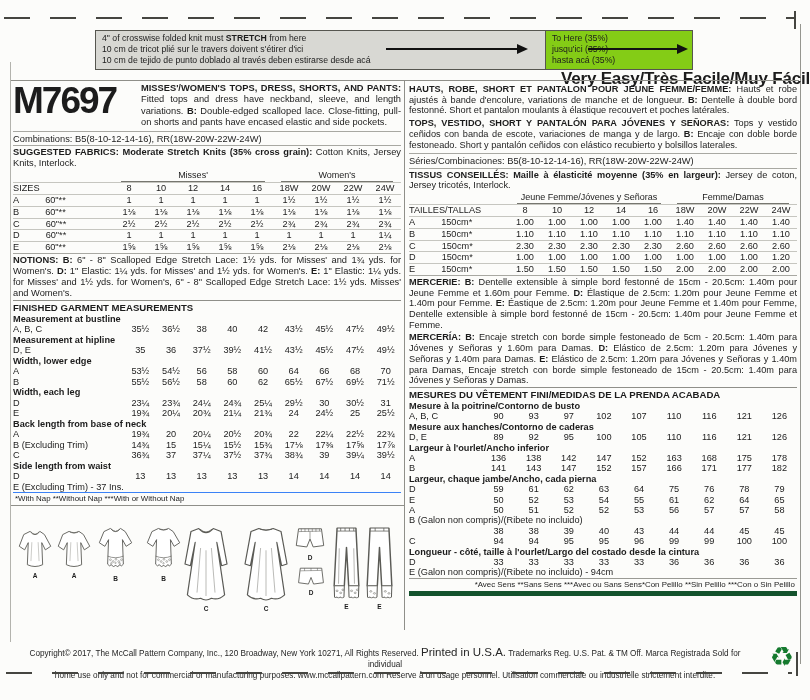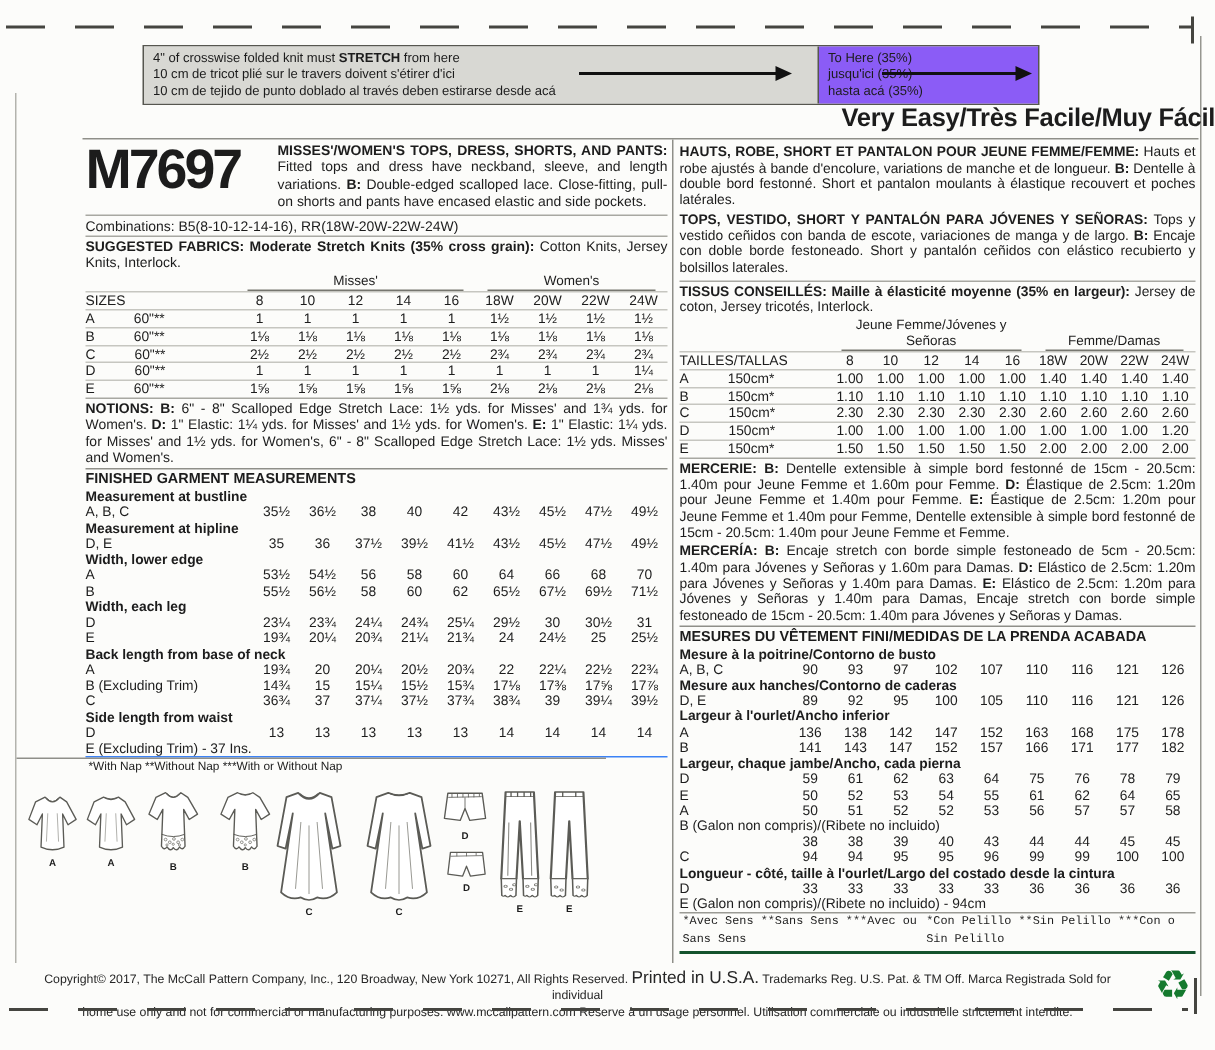--- a/index.html
+++ b/index.html
@@ -12,28 +12,28 @@
   .corner-tick{position:absolute;width:2px;background:#454540;}
   .ct-tr{right:14px;top:11px;height:18px;}
   .ct-br{right:12px;top:652px;height:24px;}
   .edge{position:absolute;width:1px;background:#b3b3ad;}
   .edge-l{left:10px;top:62px;height:580px;}
   .edge-r{right:9px;top:24px;height:640px;background:#96968f;}
 
   
   .gauge{position:absolute;left:95px;top:30px;width:598px;height:40px;border:1px solid #56564f;display:flex;box-sizing:border-box;}
   .gcell1{width:450px;background:#d8d8d3;border-right:1px solid #56564f;padding:2px 0 0 6px;position:relative;box-sizing:border-box;}
-  .gcell2{flex:1;background:#8b5cf6;padding:2px 0 0 6px;position:relative;box-sizing:border-box;}
+  .gcell2{flex:1;background:#84cc16;padding:2px 0 0 6px;position:relative;box-sizing:border-box;}
   .gline{font-size:8.7px;line-height:11.2px;white-space:nowrap;}
   .garrow{position:absolute;}
 
   .title{position:absolute;top:69px;left:0;width:100%;text-align:right;font-size:17px;font-weight:bold;letter-spacing:-0.2px;}
 
   
-  .cols{position:absolute;left:11px;right:11px;top:92px;height:550px;border-top:1px solid #8f8f89;display:flex;box-sizing:border-box;margin-left:44px;}
+  .cols{position:absolute;left:11px;right:11px;top:80px;height:550px;border-top:1px solid #8f8f89;display:flex;box-sizing:border-box;}
   .colL{width:393px;padding:2px 3px 0 2px;box-sizing:border-box;}
   .colR{flex:1;border-left:1px solid #8f8f89;padding:2px 2px 0 4px;box-sizing:border-box;}
 
   .hdrblock{display:flex;margin-bottom:2px;}
   .pnum{font-size:37px;font-weight:bold;letter-spacing:-2px;line-height:36px;width:128px;}
   .desc{flex:1;font-size:9.3px;line-height:11.4px;text-align:justify;}
   .b{font-weight:bold;}
   .line{border-top:1px solid #a8a8a2;font-size:9.3px;line-height:12.5px;padding-top:1px;}
   .para{border-top:1px solid #a8a8a2;font-size:9.3px;line-height:11px;padding:1px 0;text-align:justify;}
   .colR .para{font-size:9.2px;line-height:10.7px;}
@@ -51,21 +51,21 @@
   .tcell{font-size:9.2px;}
   .vcell{text-align:center;}
   .lcell{display:flex;}
   .lcell .wid{margin-left:26px;}
   .tfull{grid-column:1/-1;}
   .hb{font-weight:bold;}
   .gspan{font-size:9px;text-align:center;border-bottom:1px solid #76766f;margin:0 8px;line-height:11px;}
   .g1{grid-column:2/7;} .g2{grid-column:7/11;}
   .sechead{border-top:1px solid #8f8f89;font-weight:bold;font-size:9.6px;line-height:13px;}
   .fnote{border-top:1px solid #3b82f6;font-size:7.9px;line-height:11.5px;padding-left:2px;}
-  .fnote2{border-top:1px solid #9a9a94;border-bottom:2px solid #14532d;font-size:7.9px;line-height:12.5px;display:flex;justify-content:flex-end;padding:0 2px;font-family:Liberation Mono, monospace;}
+  .fnote2{border-top:1px solid #9a9a94;border-bottom:5px solid #14532d;font-size:7.9px;line-height:12.5px;display:flex;justify-content:flex-end;padding:0 2px;}
 
   
   .art{position:absolute;left:11px;top:505px;width:393px;height:136px;border-top:1px solid #8f8f89;}
   .item{position:absolute;display:flex;flex-direction:column;align-items:center;}
   .item svg{display:block;}
   .glabel{font-size:6.5px;font-weight:bold;margin-top:1px;line-height:7px;}
 
   
   .footer{position:absolute;left:22px;right:62px;top:647px;text-align:center;font-size:8.2px;line-height:11px;color:#262626;}
   .big{font-size:11.5px;}
@@ -354,20 +354,21 @@
             <div class="tcell tfull">E (Excluding Trim) - 37 Ins.</div>
           </div>
         </div>
       <div class="fnote">*With Nap **Without Nap ***With or Without Nap</div>
     </div>
 
     <div class="colR">
       <div class="para nob"><span class="b">HAUTS, ROBE, SHORT ET PANTALON POUR JEUNE FEMME/FEMME:</span><span> Hauts et robe ajustés à bande d'encolure, variations de manche et de longueur. </span><span class="b">B:</span><span> Dentelle à double bord festonné. Short et pantalon moulants à élastique recouvert et poches latérales.</span></div>
       <div class="para nob"><span class="b">TOPS, VESTIDO, SHORT Y PANTALÓN PARA JÓVENES Y SEÑORAS:</span><span> Tops y vestido ceñidos con banda de escote, variaciones de manga y de largo. </span><span class="b">B:</span><span> Encaje con doble borde festoneado. Short y pantalón ceñidos con elástico recubierto y bolsillos laterales.</span></div>
       <div class="gap"></div>
+      <div class="line">Séries/Combinaciones: B5(8-10-12-14-16), RR(18W-20W-22W-24W)</div>
       <div class="para"><span class="b">TISSUS CONSEILLÉS: Maille à élasticité moyenne (35% en largeur):</span><span> Jersey de coton, Jersey tricotés, Interlock.</span></div>
 
       <div class="ryard">
         <div class="trow">
           <div class="tcell lcell"></div>
           <div class="gspan g1">Jeune Femme/Jóvenes y Señoras</div>
           <div class="gspan g2">Femme/Damas</div>
         </div>
         <div class="trow">
           <div class="tcell lcell">TAILLES/TALLAS</div>

